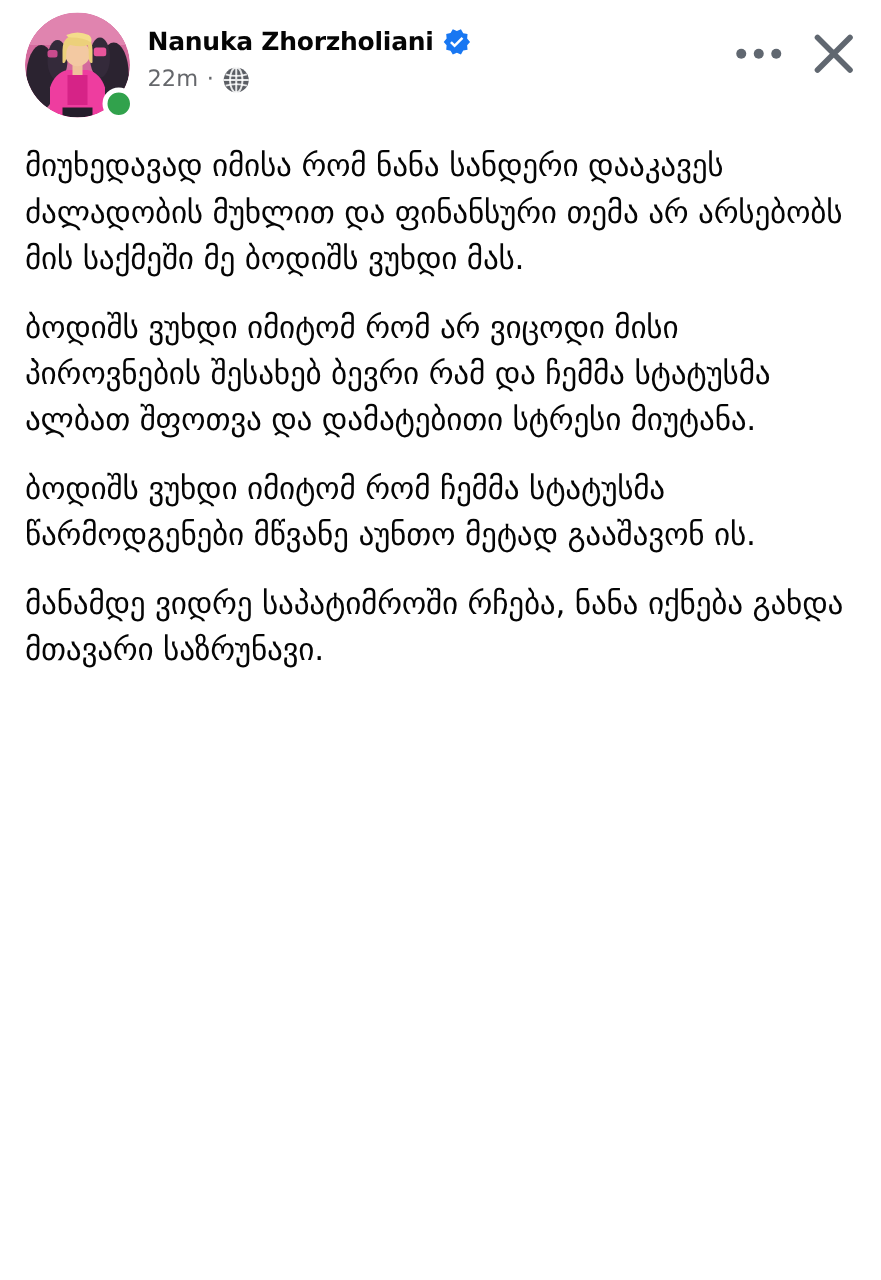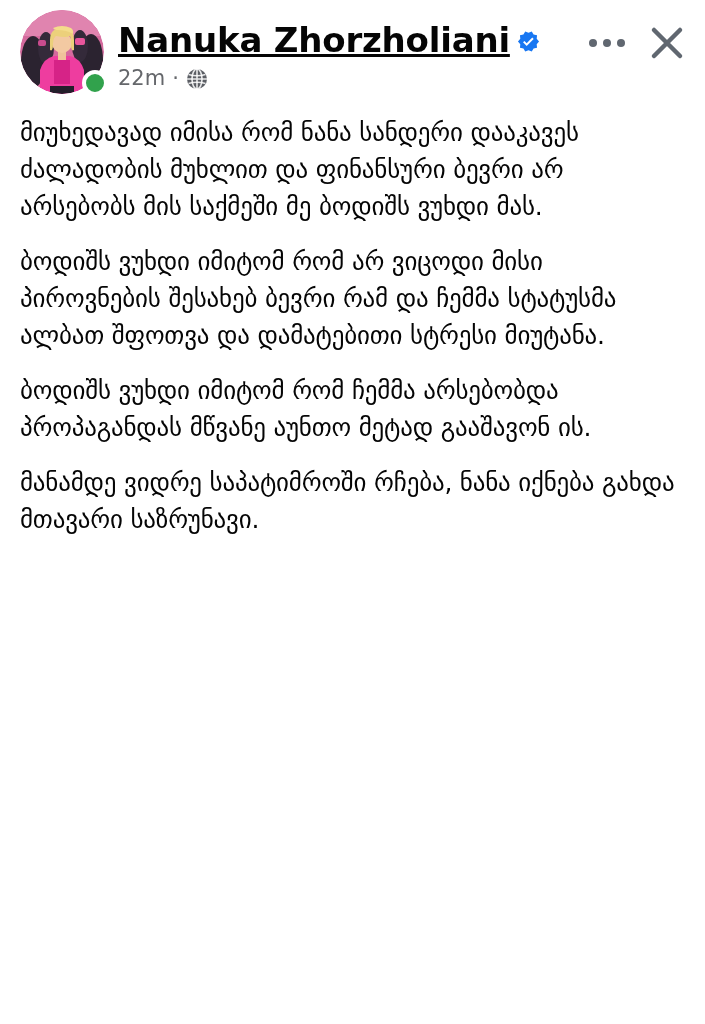--- a/index.html
+++ b/index.html
@@ -34,32 +34,31 @@
     position: absolute;
     right: -4px; bottom: -2px;
     width: 26px; height: 26px;
     background: #31a24c;
     border: 4px solid #ffffff;
     border-radius: 50%;
   }
   .header-text { margin-left: 14px; padding-top: 10px; flex: 1 1 auto; min-width: 0; }
   .name-row { display: flex; align-items: center; gap: 7px; }
   .author-name {
-    font-size: 34px;
+    font-size: 20px;
     font-weight: 700;
     color: #050505;
     letter-spacing: -0.2px;
     cursor: pointer;
-    text-decoration: underline;
   }
   .verified { width: 23px; height: 23px; display: inline-block; flex: 0 0 auto; margin-top: 2px; }
   .meta-row {
     display: flex; align-items: center; gap: 7px;
     margin-top: 6px;
-    font-size: 21px;
+    font-size: 18px;
     color: #65676b;
   }
   .timestamp { cursor: pointer; }
   .meta-sep { color: #65676b; }
   .globe { width: 22px; height: 22px; display: inline-block; margin-top: 2px; }
 
   .header-actions {
     display: flex; align-items: center; gap: 16px;
     padding-top: 12px;
     flex: 0 0 auto;
@@ -156,19 +155,19 @@
           <svg viewBox="0 0 36 36" width="36" height="36">
             <path d="M5 5 L31 31 M31 5 L5 31" stroke="#606770" stroke-width="4.5" stroke-linecap="round"></path>
           </svg>
         </span>
       </button>
     </div>
 
   </div>
 
   <div class="post-body">
-    <p class="post-paragraph">მიუხედავად იმისა რომ ნანა სანდერი დააკავეს ძალადობის მუხლით და ფინანსური ბევრი არ არსებობს მის საქმეში მე ბოდიშს ვუხდი მას.</p>
+    <p class="post-paragraph">მიუხედავად იმისა რომ ნანა სანდერი დააკავეს ძალადობის მუხლით და ფინანსური თემა არ არსებობს მის საქმეში მე ბოდიშს ვუხდი მას.</p>
     <p class="post-paragraph">ბოდიშს ვუხდი იმიტომ რომ არ ვიცოდი მისი პიროვნების შესახებ ბევრი რამ და ჩემმა სტატუსმა ალბათ შფოთვა და დამატებითი სტრესი მიუტანა.</p>
-    <p class="post-paragraph">ბოდიშს ვუხდი იმიტომ რომ ჩემმა არსებობდა პროპაგანდას მწვანე აუნთო მეტად გააშავონ ის.</p>
+    <p class="post-paragraph">ბოდიშს ვუხდი იმიტომ რომ ჩემმა სტატუსმა წარმოდგენები მწვანე აუნთო მეტად გააშავონ ის.</p>
     <p class="post-paragraph">მანამდე ვიდრე საპატიმროში რჩება, ნანა იქნება გახდა მთავარი საზრუნავი.</p>
   </div>
 
 </div>
 
 </body></html>

